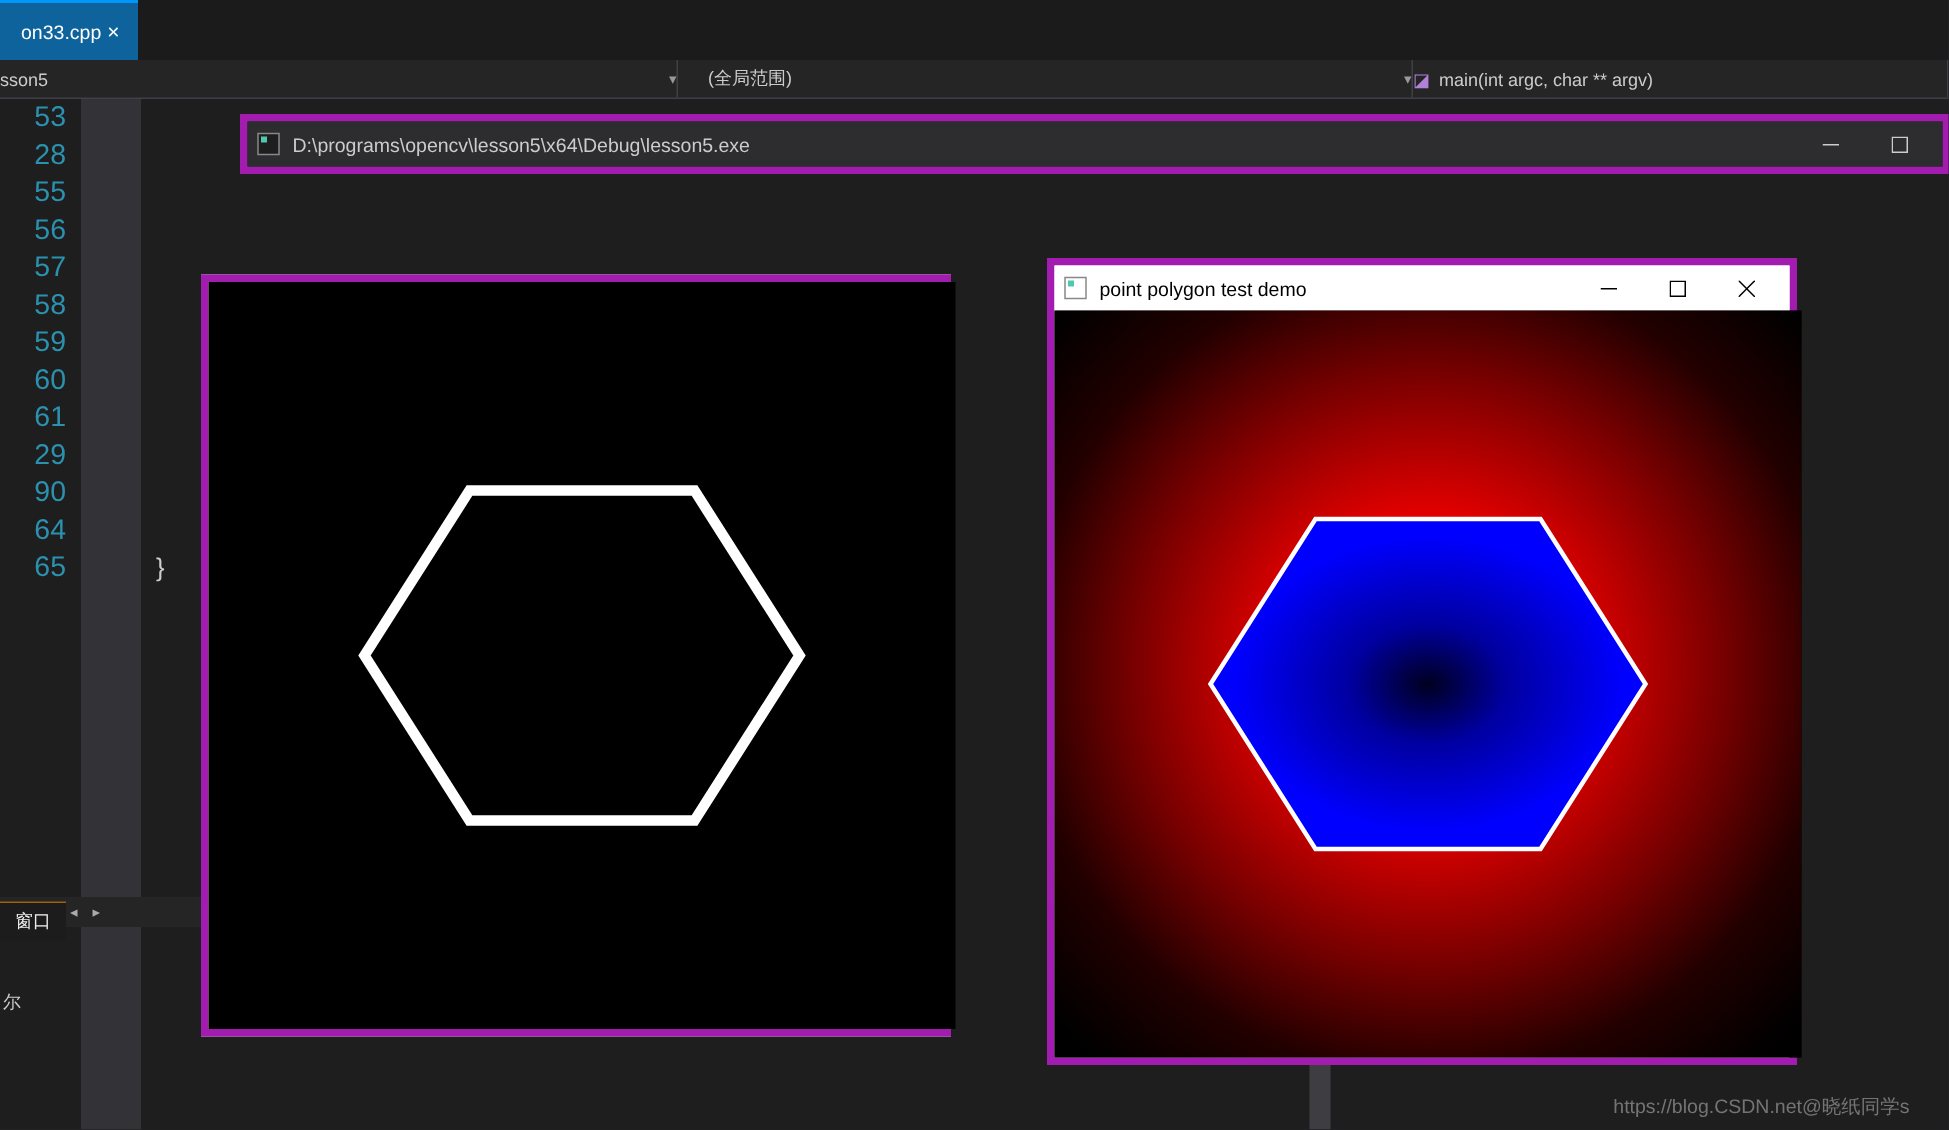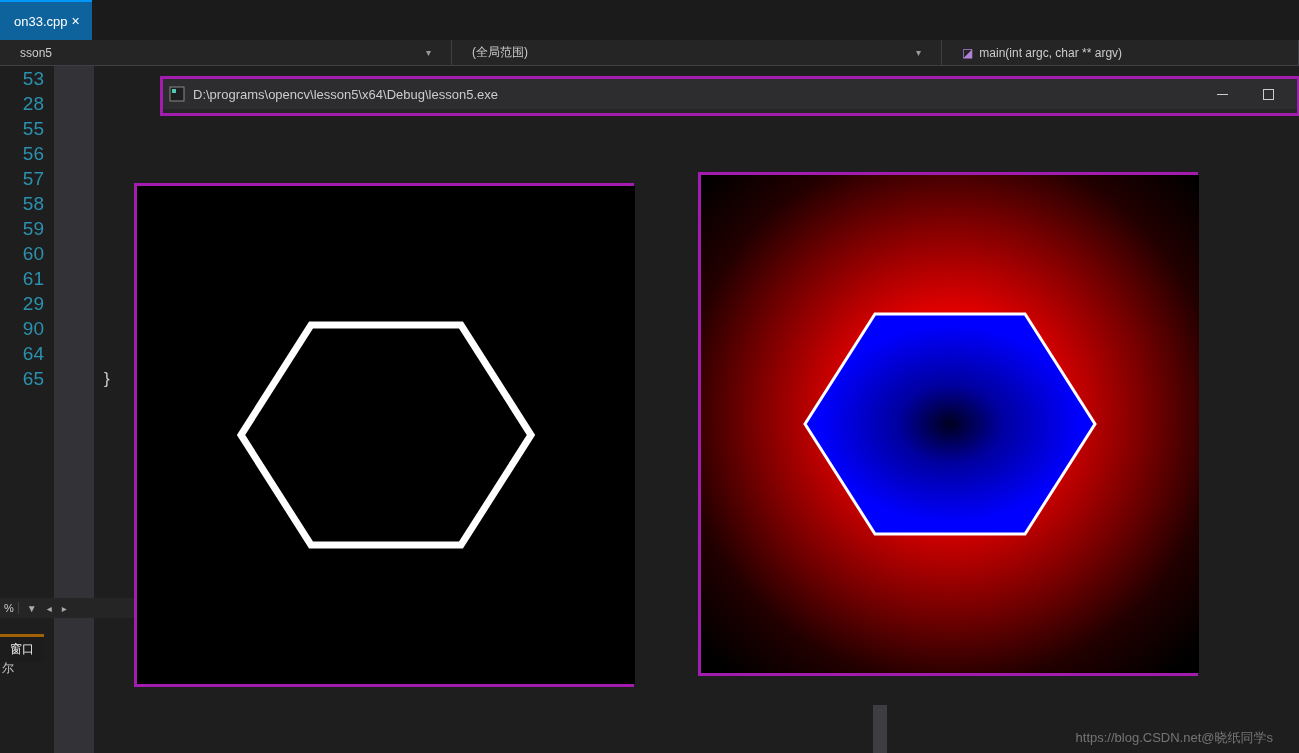--- a/index.html
+++ b/index.html
@@ -6,21 +6,21 @@
 body { background: #2d2d30; color: #ccc; width: 1299px; height: 753px; overflow: hidden; position: relative; }
 
 
 .tab-strip { height: 40px; background: #1b1b1c; position: relative; }
 .tab { position: absolute; left: 0; top: 0; height: 40px; background: #0e639c; border-top: 2px solid #0097fb; display: flex; align-items: center; padding: 0 8px 0 14px; gap: 0; }
 .tab-label { color: #fff; font-size: 13px; }
 .tab-close { color: #fff; font-size: 14px; padding: 0 4px; }
 
 
 .context-bar { height: 26px; background: #252526; border-bottom: 1px solid #3f3f46; display: flex; align-items: center; font-size: 12px; }
-.ctx-seg { display: flex; align-items: center; height: 100%; border-right: 1px solid #3f3f46; padding: 0 20px; color: #ccc; }
+.ctx-seg { display: flex; align-items: center; height: 100%; border-right: 1px solid #3f3f46; padding: 0 0; color: #ccc; }
 .ctx-seg .arrow { margin-left: auto; color: #999; font-size: 10px; }
 .ctx-seg.first { width: 452px; }
 .ctx-seg.mid { width: 490px; padding-left: 20px; }
 .ctx-seg.last { flex: 1; gap: 6px; }
 .cube { color: #b180d7; font-size: 12px; }
 
 
 .gutter { position: absolute; left: 0; top: 66px; width: 54px; bottom: 0; background: #1e1e1e; color: #2b91af; font-family: Consolas, monospace; font-size: 19px; text-align: right; padding-right: 10px; }
 .gutter div { height: 25px; line-height: 25px; }
 
@@ -28,27 +28,27 @@
 .editor { position: absolute; left: 54px; top: 66px; right: 0; bottom: 0; background: #1e1e1e; }
 .margin-col { position: absolute; left: 0; top: 0; width: 40px; bottom: 0; background: #333337; }
 .code-body { position: absolute; left: 40px; top: 0; right: 0; bottom: 0; background: #1e1e1e; }
 .code-line { font-family: Consolas, monospace; font-size: 17px; height: 25px; line-height: 25px; padding-left: 10px; color: #569cd6; }
 .code-line .brace { color: #ccc; }
 
 
 .bot-strip { position: absolute; left: 0; top: 598px; width: 520px; height: 20px; background: #252526; display: flex; align-items: center; color: #ccc; font-size: 11px; gap: 6px; padding-left: 4px; }
 .bot-strip .pct { border-right: 1px solid #3f3f46; padding-right: 4px; }
 .bot-strip .sbtn { color: #aaa; font-size: 10px; padding: 0 2px; }
-.panel-tab { position: absolute; left: 0; top: 634px; background: #1c1c1c; color: #eee; font-size: 12px; padding: 4px 10px; border-top: 3px solid #a16207; }
+.panel-tab { position: absolute; left: 0; top: 601px; background: #1c1c1c; color: #eee; font-size: 12px; padding: 4px 10px; border-top: 1px solid #a16207; }
 .panel-row { position: absolute; left: 0; top: 660px; font-size: 12px; color: #ccc; padding-left: 2px; }
 
 .watermark { position: absolute; right: 26px; bottom: 6px; color: #999; font-size: 13px; opacity: .7; }
 
 
-.win { position: absolute; background: #fff; border: 3px solid #a21caf; }
+.win { position: absolute; background: #fff; border: 5px solid #a21caf; }
 .titlebar { height: 30px; display: flex; align-items: center; padding: 0 6px; font-size: 13px; color: #000; background: #fff; }
 .win-icon { width: 16px; height: 16px; margin-right: 8px; display: inline-flex; align-items: center; justify-content: center; }
 .win-icon svg { width: 16px; height: 16px; }
 .title-spacer { flex: 1; }
 .win-btn { width: 46px; height: 30px; display: flex; align-items: center; justify-content: center; color: #000; }
 .win-btn svg { width: 11px; height: 11px; }
 .win-body { background: #000; }
 
 .win-console { left: 160px; top: 76px; width: 1140px; height: 40px; background: #252526; }
 .win-console .titlebar { background: #2d2d30; color: #ccc; }
@@ -148,20 +148,46 @@
 
 <div class="win win-input">
   <div class="win-body">
     <svg class="hex-outline" width="300" height="260" viewBox="0 0 300 260">
       <polygon points="75,20 225,20 295,130 225,240 75,240 5,130" fill="none" stroke="#fff" stroke-width="7"></polygon>
     </svg>
   </div>
 </div>
 
 <div class="win win-result">
+  <div class="titlebar">
+    <span class="win-icon">
+      <svg viewBox="0 0 16 16">
+          <rect x="1" y="1" width="14" height="14" fill="#fff" stroke="#888"></rect>
+          <rect x="3" y="3" width="4" height="4" fill="#4ec9b0"></rect>
+        </svg>
+    </span>
+    <span>point polygon test demo</span>
+    <span class="title-spacer"></span>
+    <span class="win-btn">
+        <svg viewBox="0 0 11 11">
+          <line x1="0" y1="5.5" x2="11" y2="5.5" stroke="currentColor"></line>
+        </svg>
+      </span>
+    <span class="win-btn">
+        <svg viewBox="0 0 11 11">
+          <rect x="0.5" y="0.5" width="10" height="10" fill="none" stroke="currentColor"></rect>
+        </svg>
+      </span>
+    <span class="win-btn">
+        <svg viewBox="0 0 11 11">
+          <line x1="0" y1="0" x2="11" y2="11" stroke="currentColor"></line>
+          <line x1="11" y1="0" x2="0" y2="11" stroke="currentColor"></line>
+        </svg>
+      </span>
+  </div>
   <div class="win-body">
     <div class="radial-red"></div>
     <svg class="hex-fill" width="300" height="260" viewBox="0 0 300 260">
       <defs>
         <radialGradient id="bluein" cx="50%" cy="50%" r="60%">
           <stop offset="0%" stop-color="#000020"></stop>
           <stop offset="30%" stop-color="#0000a0"></stop>
           <stop offset="75%" stop-color="#0000ff"></stop>
           <stop offset="100%" stop-color="#0000ff"></stop>
         </radialGradient>

